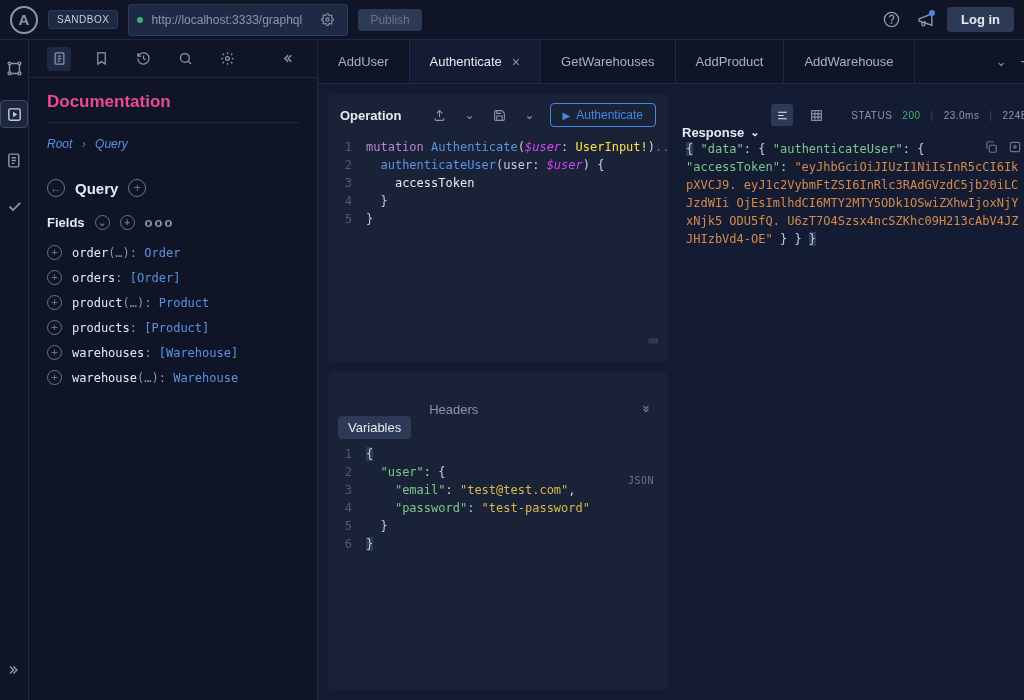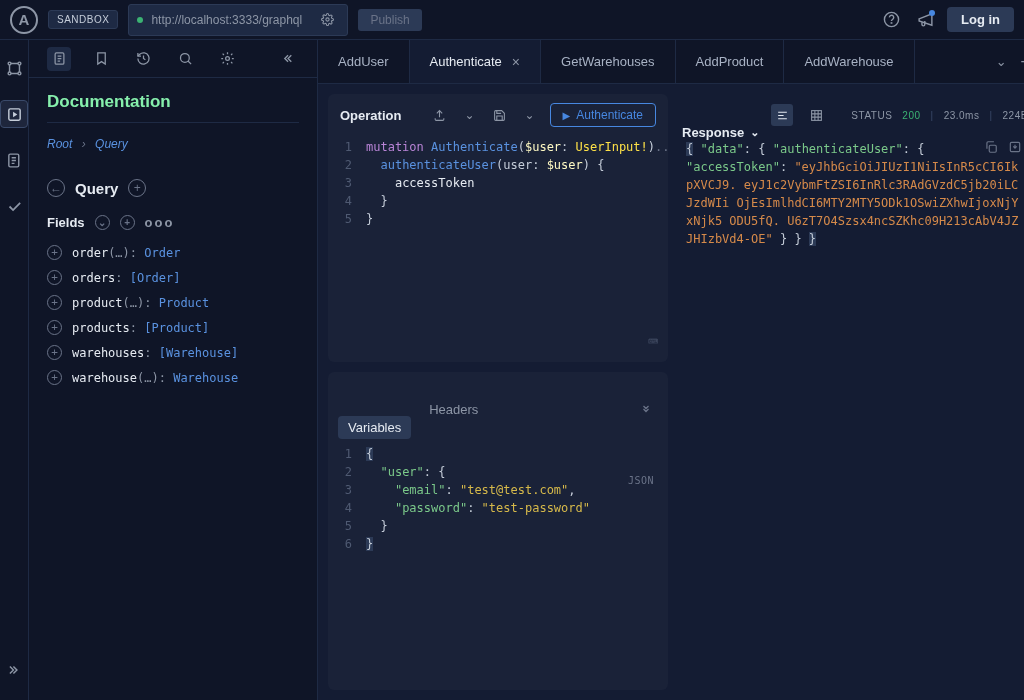--- a/index.html
+++ b/index.html
@@ -123,21 +123,21 @@
     .docs-toolbar .icon-btn { color: #8d96a6; }
     .docs-toolbar .icon-btn.active { background: #1e2a44; border-radius: 4px; }
     .docs-toolbar-spacer { flex: 1; }
     .docs-body {
       padding: 14px 18px;
       overflow-y: auto;
     }
     .docs-title {
       font-size: 17px;
       font-weight: 600;
-      color: #86efac;
+      color: #ec4899;
       padding-bottom: 10px;
       border-bottom: 1px solid #1e2a44;
       margin-bottom: 14px;
     }
     .breadcrumb {
       font-size: 12px;
       color: #5a92e0;
       margin-bottom: 28px;
       font-style: italic;
     }
@@ -278,21 +278,21 @@
     }
     .gutter {
       width: 32px;
       text-align: right;
       padding: 2px 8px 2px 4px;
       color: #4f5a72;
     }
     .code-lines { flex: 1; padding: 2px 8px 2px 6px; white-space: pre; overflow:hidden; }
     .kw { color: #b884d6; }
     .fn { color: #5a92e0; }
-    .var { color: #fef9c3; }
+    .var { color: #d946ef; font-style: italic; }
     .type { color: #fde047; }
     .punct { color: #c5cdd9; }
     .field { color: #e6ebf2; }
     .key { color: #7bc98a; }
     .str { color: #d6b94a; }
     .dim { color: #6a7388; }
     .keyboard-icon {
       position: absolute;
       bottom: 8px; right: 10px;
       color: #4f5a72;

